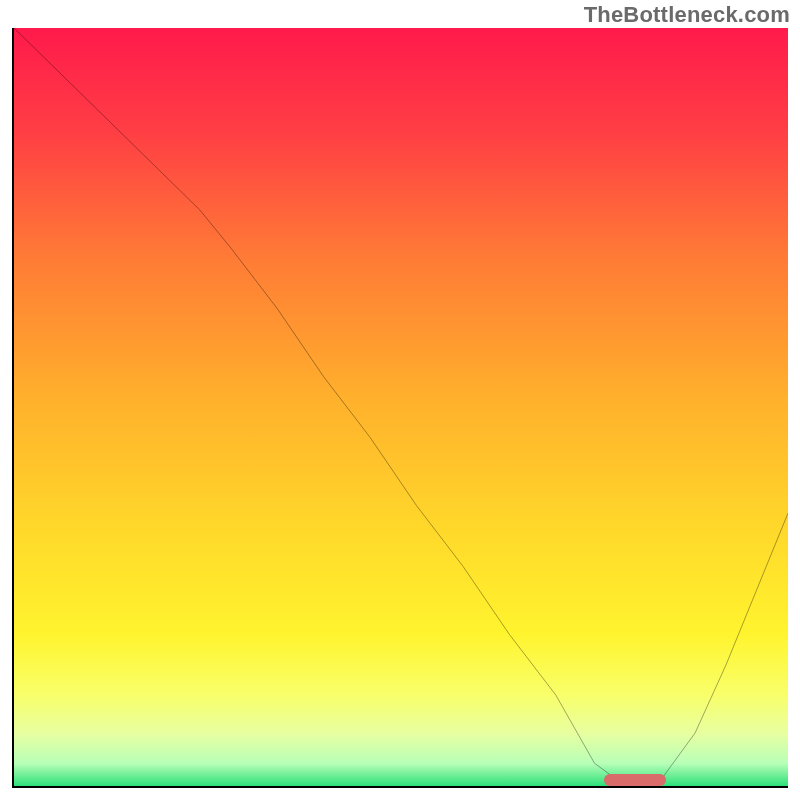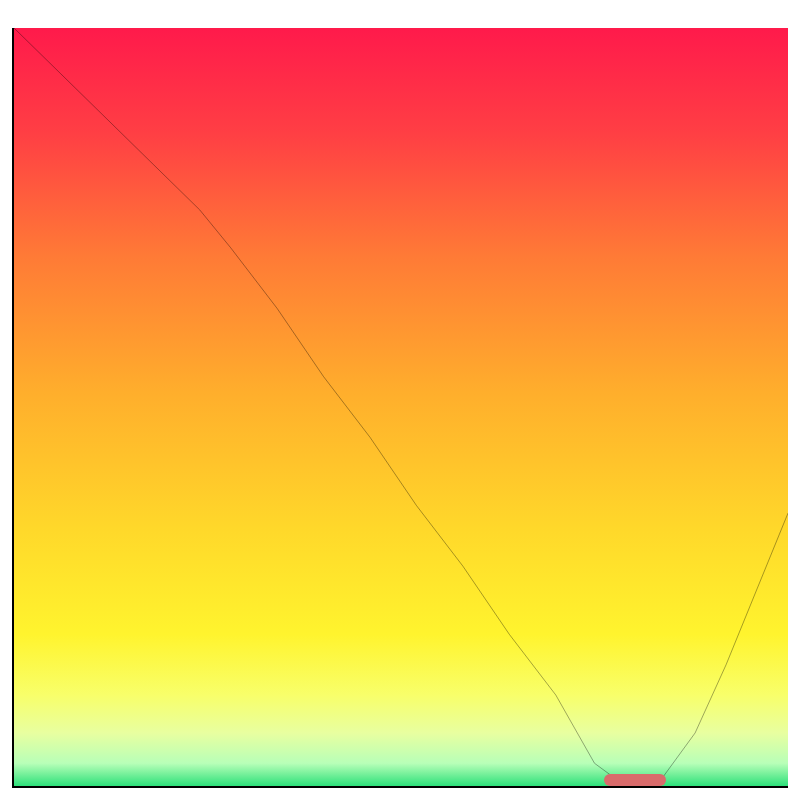--- a/index.html
+++ b/index.html
@@ -53,20 +53,21 @@
     position: absolute;
     height: 12px;
     border-radius: 6px;
     background: #d96b6b;
   }
 </style>
 </head>
 <body>
 <div class="container">
 
+  <div class="watermark">TheBottleneck.com</div>
 
   <div class="plot-area">
     <svg class="gradient-bg" viewBox="0 0 776 760" preserveAspectRatio="none">
       <defs>
         <linearGradient id="bgGrad" x1="0" y1="0" x2="0" y2="1">
           <stop id="g0" offset="0%" stop-color="#ff1a4b"></stop>
           <stop id="g1" offset="14%" stop-color="#ff3f44"></stop>
           <stop id="g2" offset="30%" stop-color="#ff7a36"></stop>
           <stop id="g3" offset="48%" stop-color="#ffae2c"></stop>
           <stop id="g4" offset="66%" stop-color="#ffd82a"></stop>

